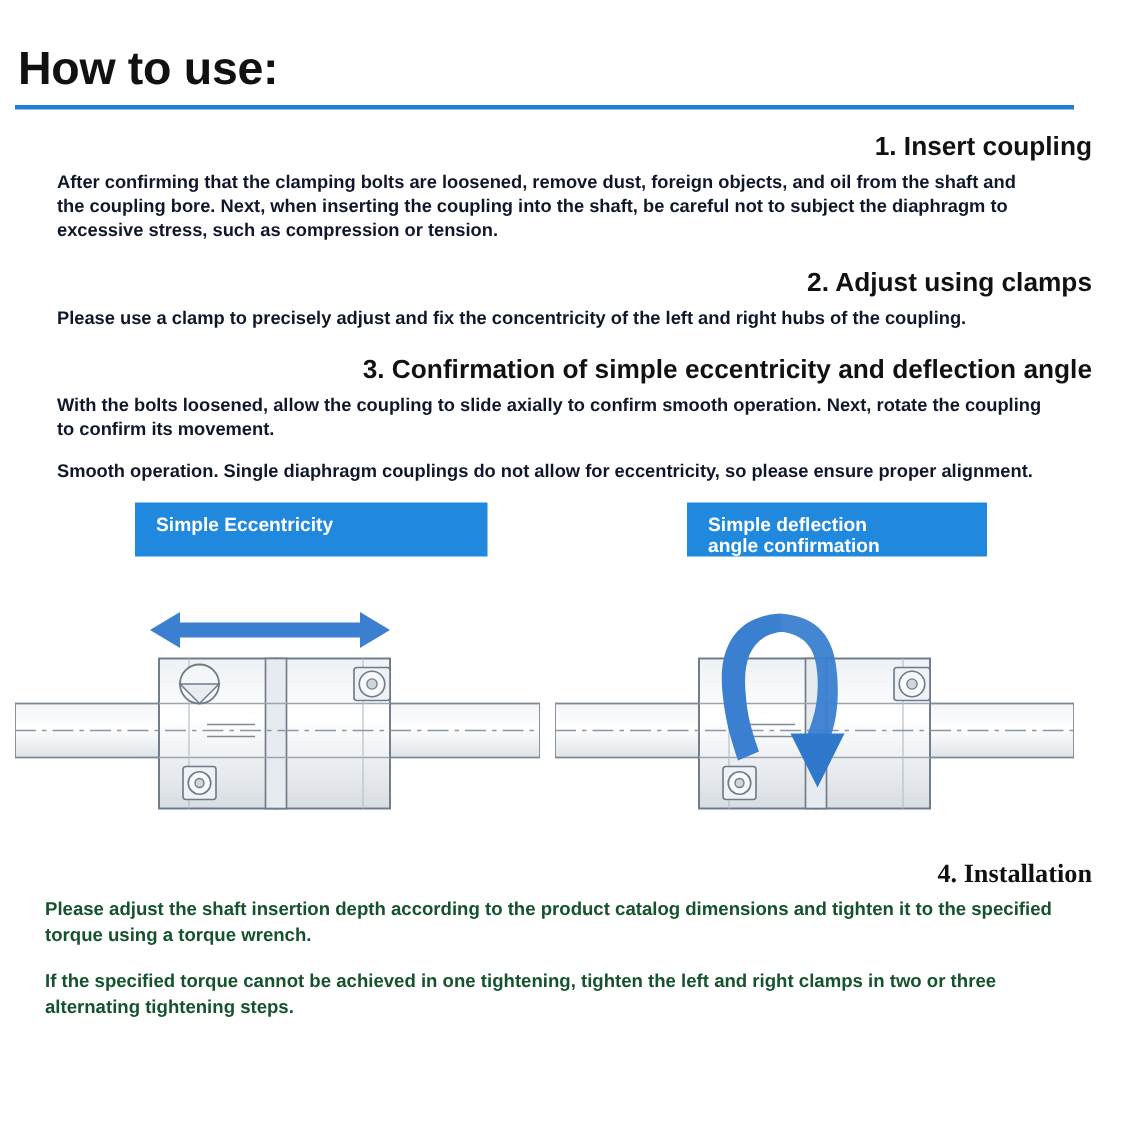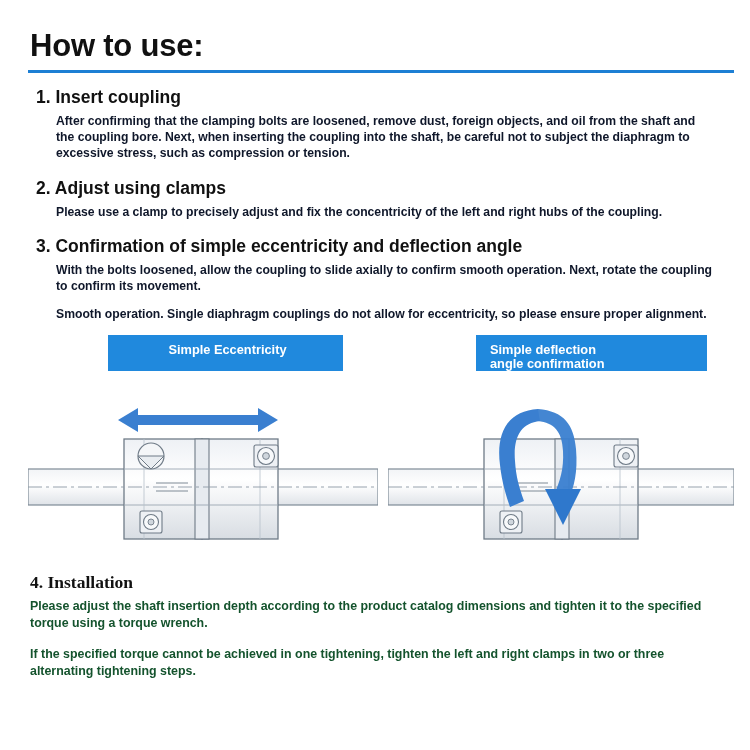--- a/index.html
+++ b/index.html
@@ -12,40 +12,41 @@
     background: #ffffff;
     font-family: "Liberation Sans", sans-serif;
     color: #1a1a1a;
     overflow: hidden;
   }
   .page {
     position: relative;
     width: 750px;
     height: 750px;
     box-sizing: border-box;
-    padding: 28px 22px 0 28px;
+    padding: 28px 22px 0 10px;
   }
   .title {
     font-size: 31px;
     font-weight: bold;
     letter-spacing: -0.2px;
     color: #111111;
     margin: 0 0 6px 2px;
   }
   .title-rule {
     height: 3px;
     background: #1d7fd4;
     width: 706px;
     margin: 0 0 14px 0;
   }
   .step-head {
     font-size: 17.5px;
     font-weight: bold;
     color: #111111;
     margin: 0 0 5px 8px;
+    text-align: right;
   }
   .step-body {
     font-size: 12.2px;
     font-weight: bold;
     line-height: 1.33;
     color: #0f172a;
     margin: 0 0 12px 28px;
     max-width: 660px;
   }
   .step-head.s2 { margin-top: 16px; }
@@ -60,22 +61,22 @@
   .cap-box {
     position: absolute;
     background: #2089dd;
     color: #ffffff;
     font-size: 12.8px;
     font-weight: bold;
     line-height: 1.15;
     padding: 8px 10px 8px 14px;
     box-sizing: border-box;
   }
-  .cap-left { left: 80px; top: 0px; width: 235px; height: 36px; text-align: center; }
-  .cap-right { left: 448px; top: 0px; width: 231px; height: 36px; }
+  .cap-left { left: 80px; top: 0px; width: 235px; height: 36px; }
+  .cap-right { left: 448px; top: 0px; width: 200px; height: 36px; }
 
   .dia {
     position: absolute;
     top: 52px;
   }
   .dia.left { left: 0px; }
   .dia.right { left: 360px; }
 
   
   .bottom {

